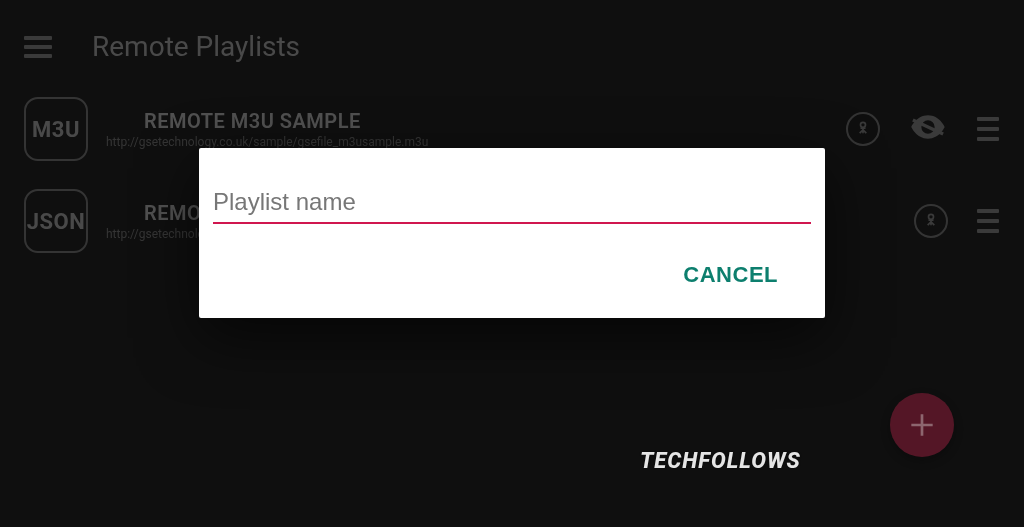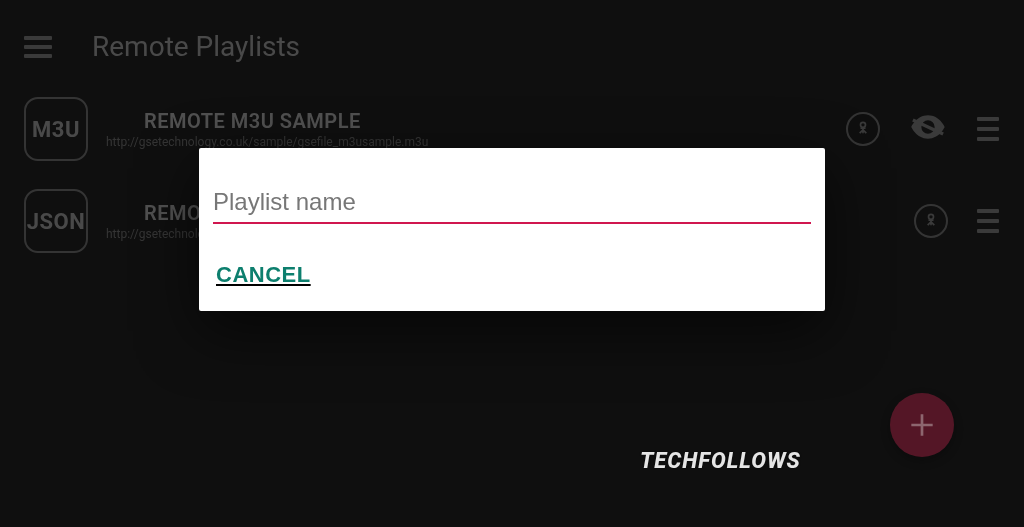--- a/index.html
+++ b/index.html
@@ -132,22 +132,21 @@
     }
     
     .dialog {
       position: absolute;
       top: 148px;
       left: 199px;
       width: 626px;
       background: #fff;
       border-radius: 2px;
       box-shadow: 0 20px 60px rgba(0,0,0,0.6);
-      padding: 22px 7px 11px 7px;
-      text-decoration: underline;
+      padding: 22px 7px 18px 7px;
     }
     .field-wrap {
       padding: 10px 7px 4px 7px;
     }
     .text-input {
       width: 100%;
       border: none;
       border-bottom: 2px solid #888;
       font-size: 24px;
       padding: 8px 0 6px 0;
@@ -156,20 +155,21 @@
       color: #333;
     }
     .text-input::placeholder {
       color: #777;
     }
     .text-input.focused {
       border-bottom: 2px solid #d0164f;
     }
     .dialog-actions {
       display: flex;
+      justify-content: flex-end;
       gap: 30px;
       padding: 28px 30px 6px 0;
     }
     .dlg-btn {
       background: none;
       border: none;
       color: #0d7f6e;
       font-size: 22px;
       font-weight: 700;
       letter-spacing: 0.5px;

